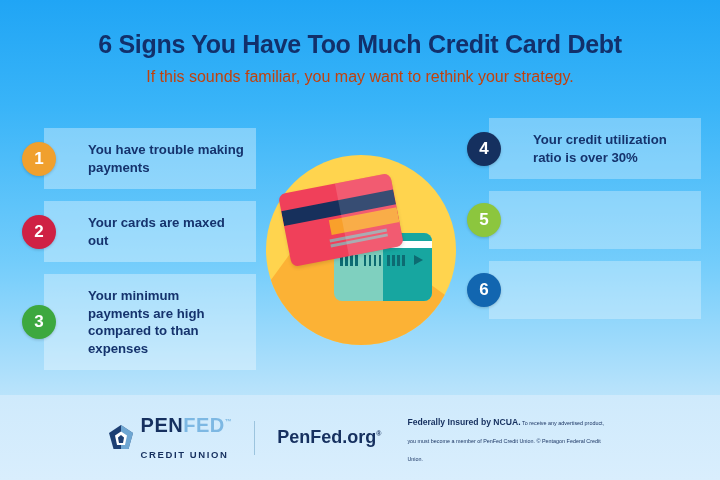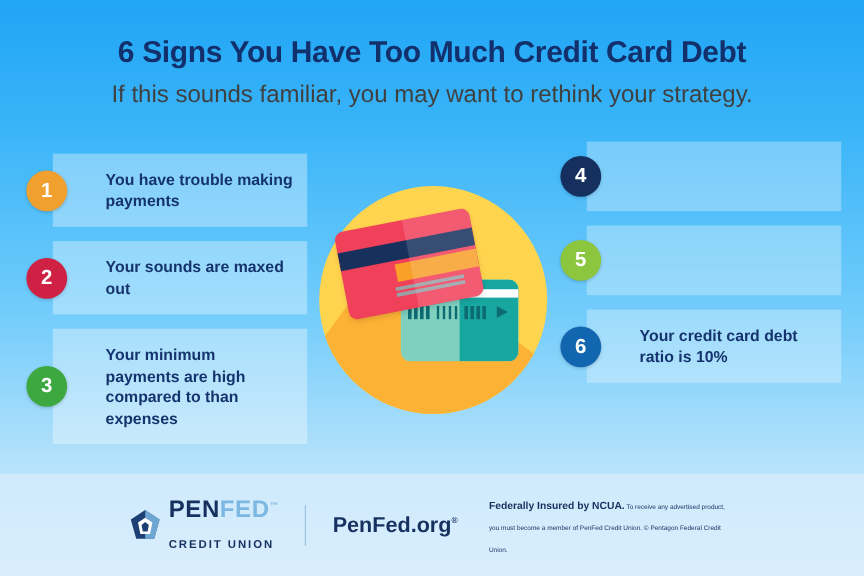--- a/index.html
+++ b/index.html
@@ -11,21 +11,21 @@
     position:relative;
   }
 
   
   .header { position:absolute; top:30px; left:0; width:720px; text-align:center; }
   .title {
     font-size:25px; font-weight:bold; color:#12306b; letter-spacing:-0.3px;
     white-space:nowrap;
   }
   .subtitle {
-    margin-top:9px; font-size:20px; color:#404040; font-weight:normal;
+    margin-top:9px; font-size:16px; color:#c2410c; font-weight:normal;
   }
 
   
   .col { position:absolute; width:212px; }
   .col-left  { left:44px;  top:128px; }
   .col-right { left:489px; top:118px; }
 
   .item {
     position:relative;
     background:rgba(255,255,255,0.34);
@@ -134,43 +134,43 @@
 
 <div class="col col-left">
 
   <div class="item">
     <span class="badge" style="background: rgb(240, 160, 46);">1</span>
     <span class="item-text">You have trouble making payments</span>
   </div>
 
   <div class="item">
     <span class="badge" style="background: rgb(207, 33, 68);">2</span>
-    <span class="item-text">Your sounds are maxed out</span>
+    <span class="item-text">Your cards are maxed out</span>
   </div>
 
   <div class="item">
     <span class="badge" style="background: rgb(61, 168, 63);">3</span>
     <span class="item-text">Your minimum payments are high compared to than expenses</span>
   </div>
 
 </div>
 
 <div class="col col-right">
 
   <div class="item">
     <span class="badge" style="background: rgb(21, 48, 95);">4</span>
+    <span class="item-text">Your credit utilization ratio is over 30%</span>
   </div>
 
   <div class="item">
     <span class="badge" style="background: rgb(140, 198, 62);">5</span>
   </div>
 
   <div class="item">
     <span class="badge" style="background: rgb(18, 102, 176);">6</span>
-    <span class="item-text">Your credit card debt ratio is 10%</span>
   </div>
 
 </div>
 
 <div class="illus">
   <div class="circle">
     <div class="shadow"></div>
   </div>
 
   <div class="card-teal">

